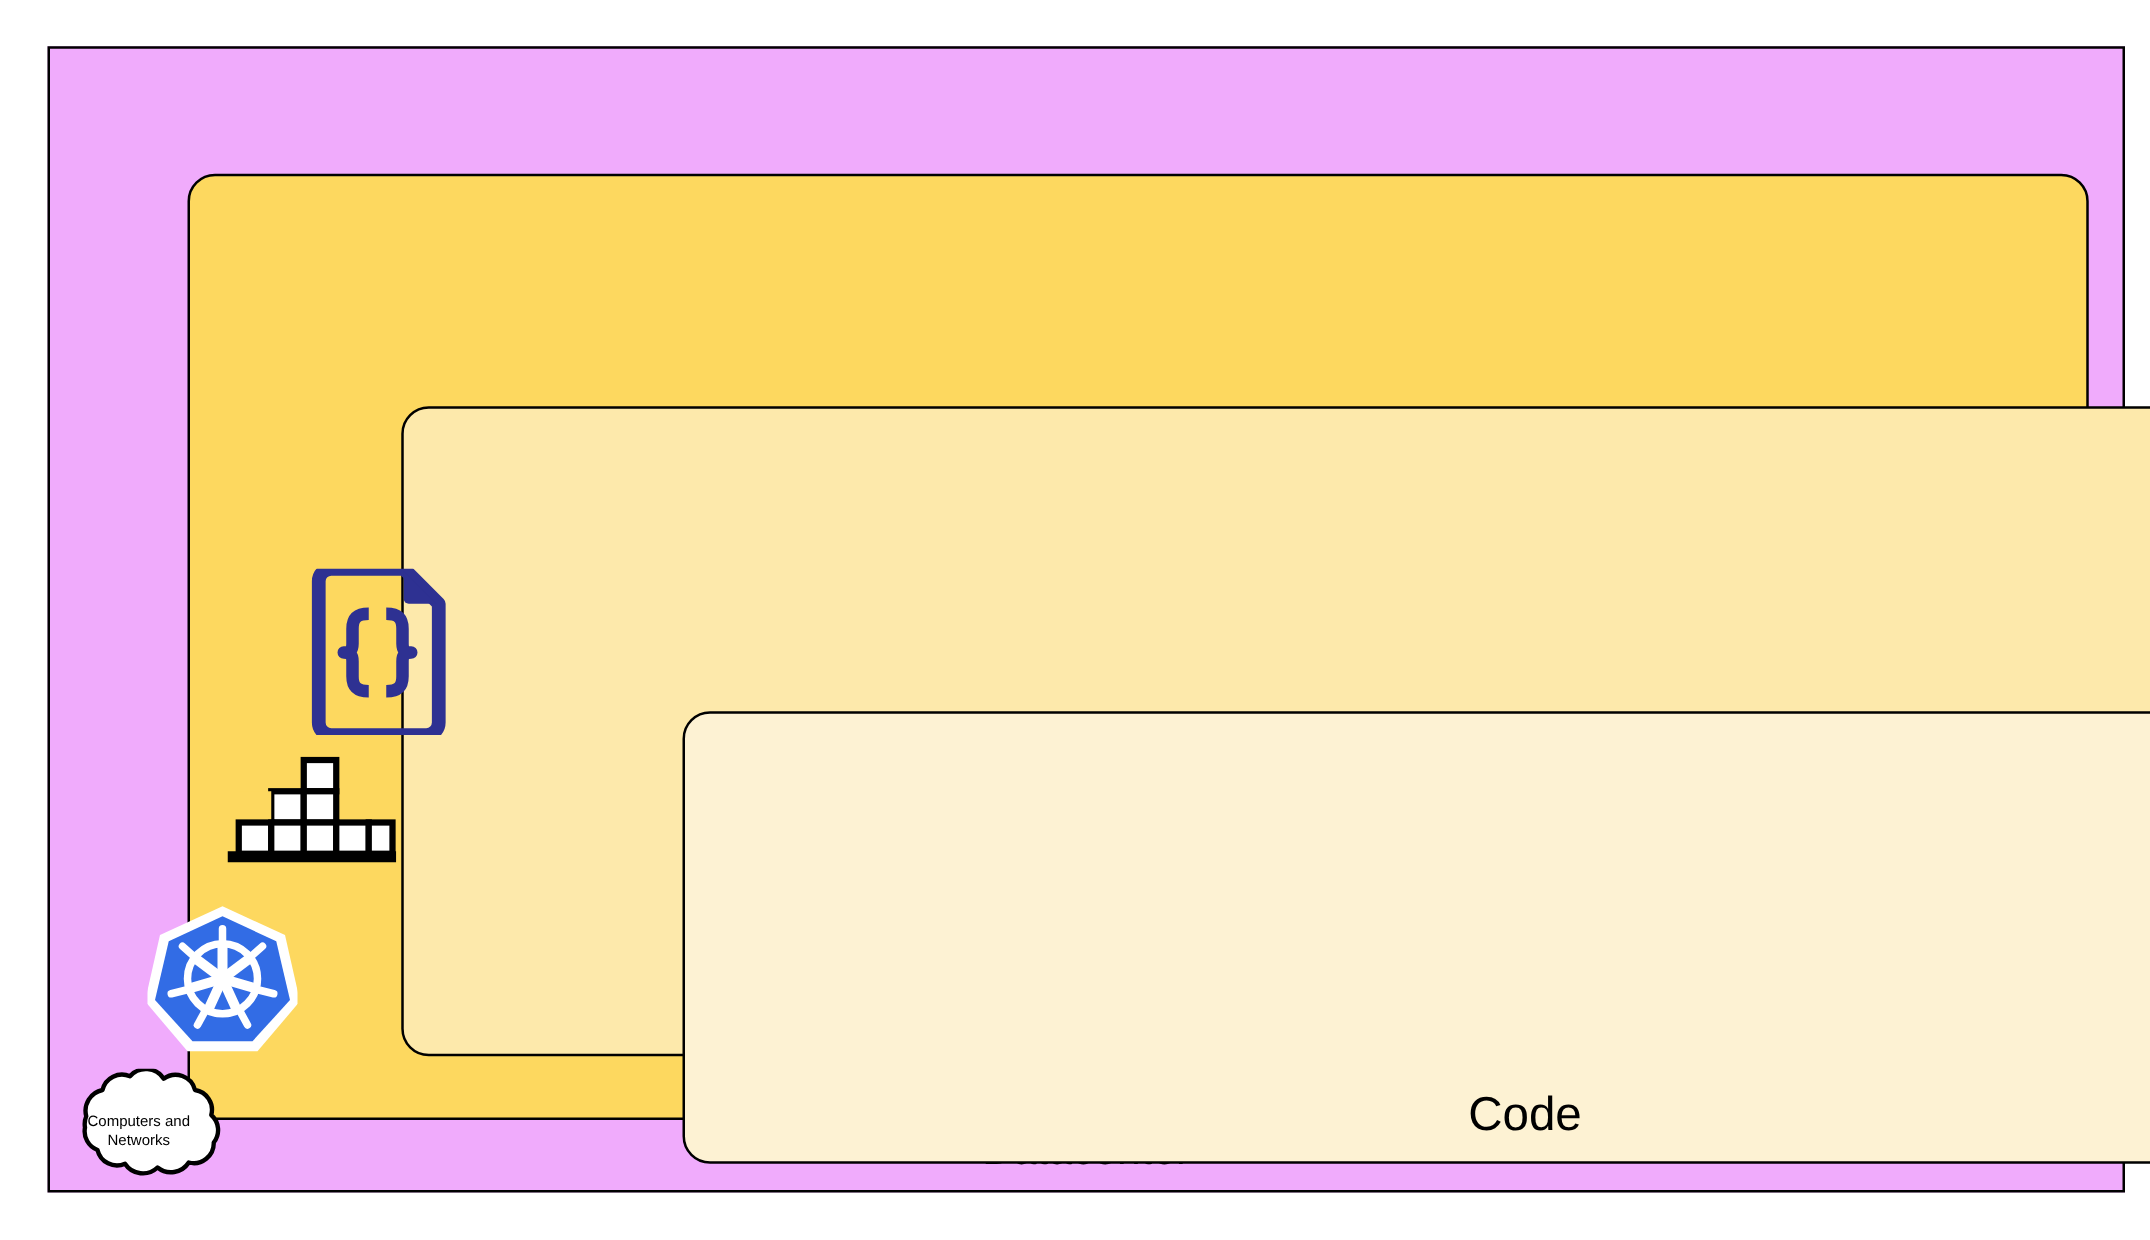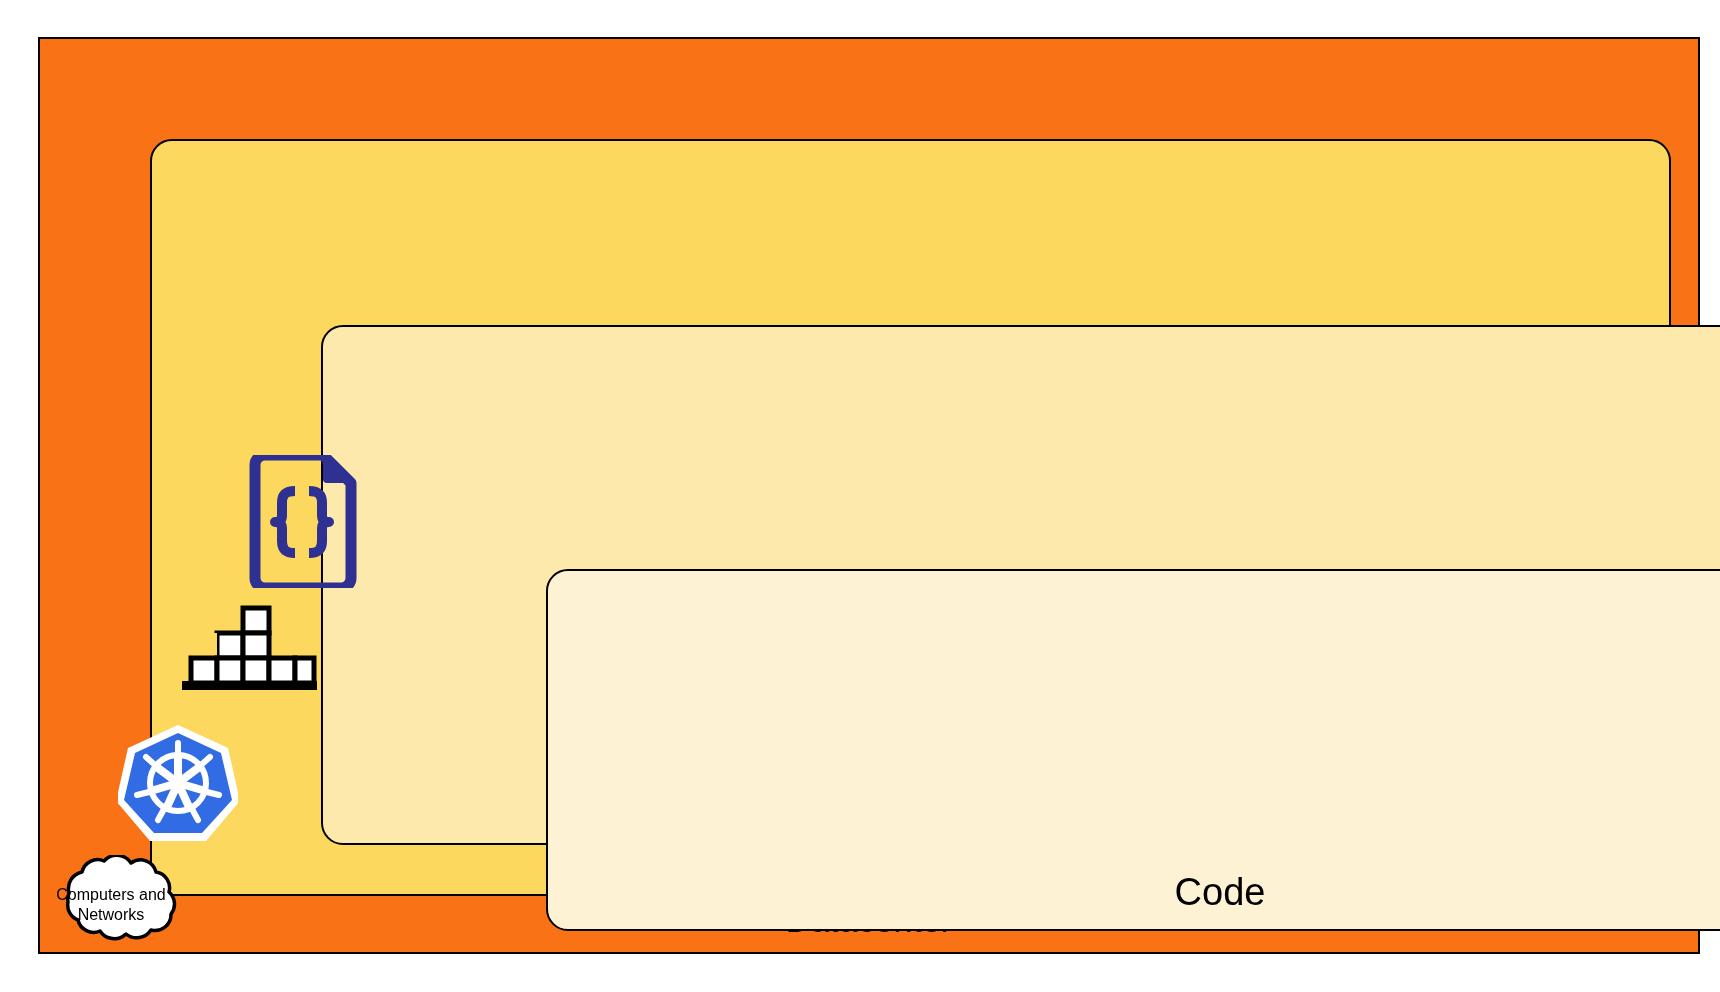--- a/index.html
+++ b/index.html
@@ -28,21 +28,21 @@
     position: absolute;
     box-sizing: border-box;
     border: 2px solid #000000;
   }
 
   #layer-datacenter {
     left: 38px;
     top: 37px;
     width: 1662px;
     height: 917px;
-    background: #f97316;
+    background: #f0abfc;
     border-radius: 0px;
   }
 
   #layer-cluster {
     left: 110px;
     top: 100px;
     width: 1521px;
     height: 757px;
     background: #fdd85f;
     border-radius: 22px;
@@ -130,21 +130,21 @@
   #cloud-callout svg { display: block; }
   #cloud-text {
     position: absolute;
     left: 0; top: 0;
     width: 152px;
     height: 100px;
     display: flex;
     align-items: center;
     justify-content: center;
     text-align: center;
-    font-size: 16px;
+    font-size: 12px;
     color: #000000;
     line-height: 1.25;
     white-space: pre-line;
     font-family: "Liberation Sans", sans-serif;
     pointer-events: none;
   }
 </style>
 </head>
 <body>
 

